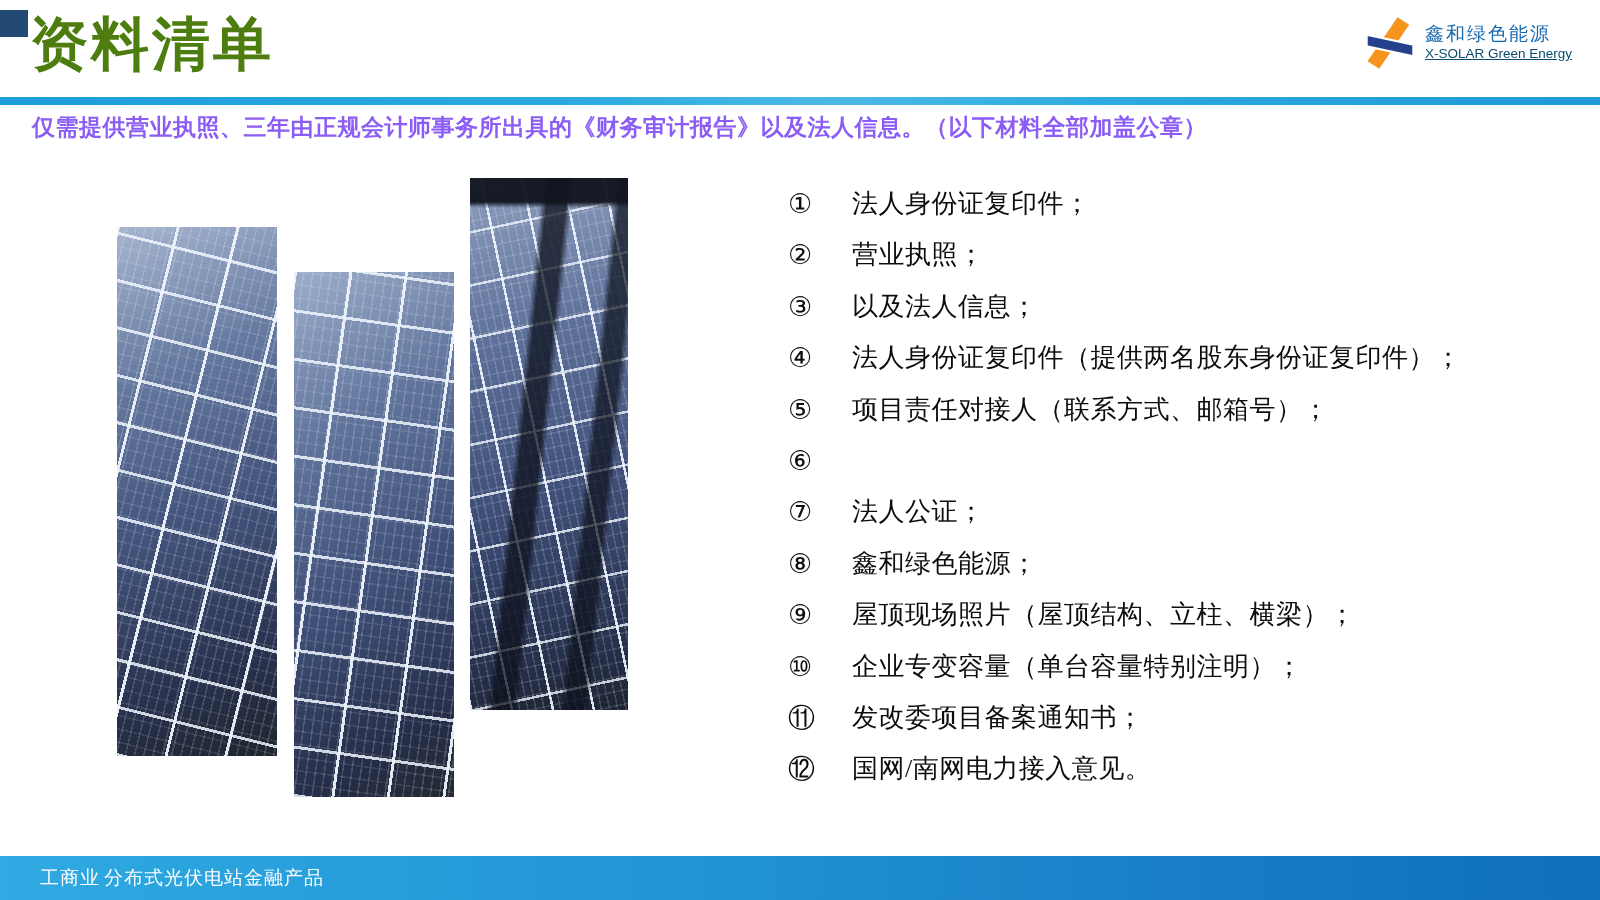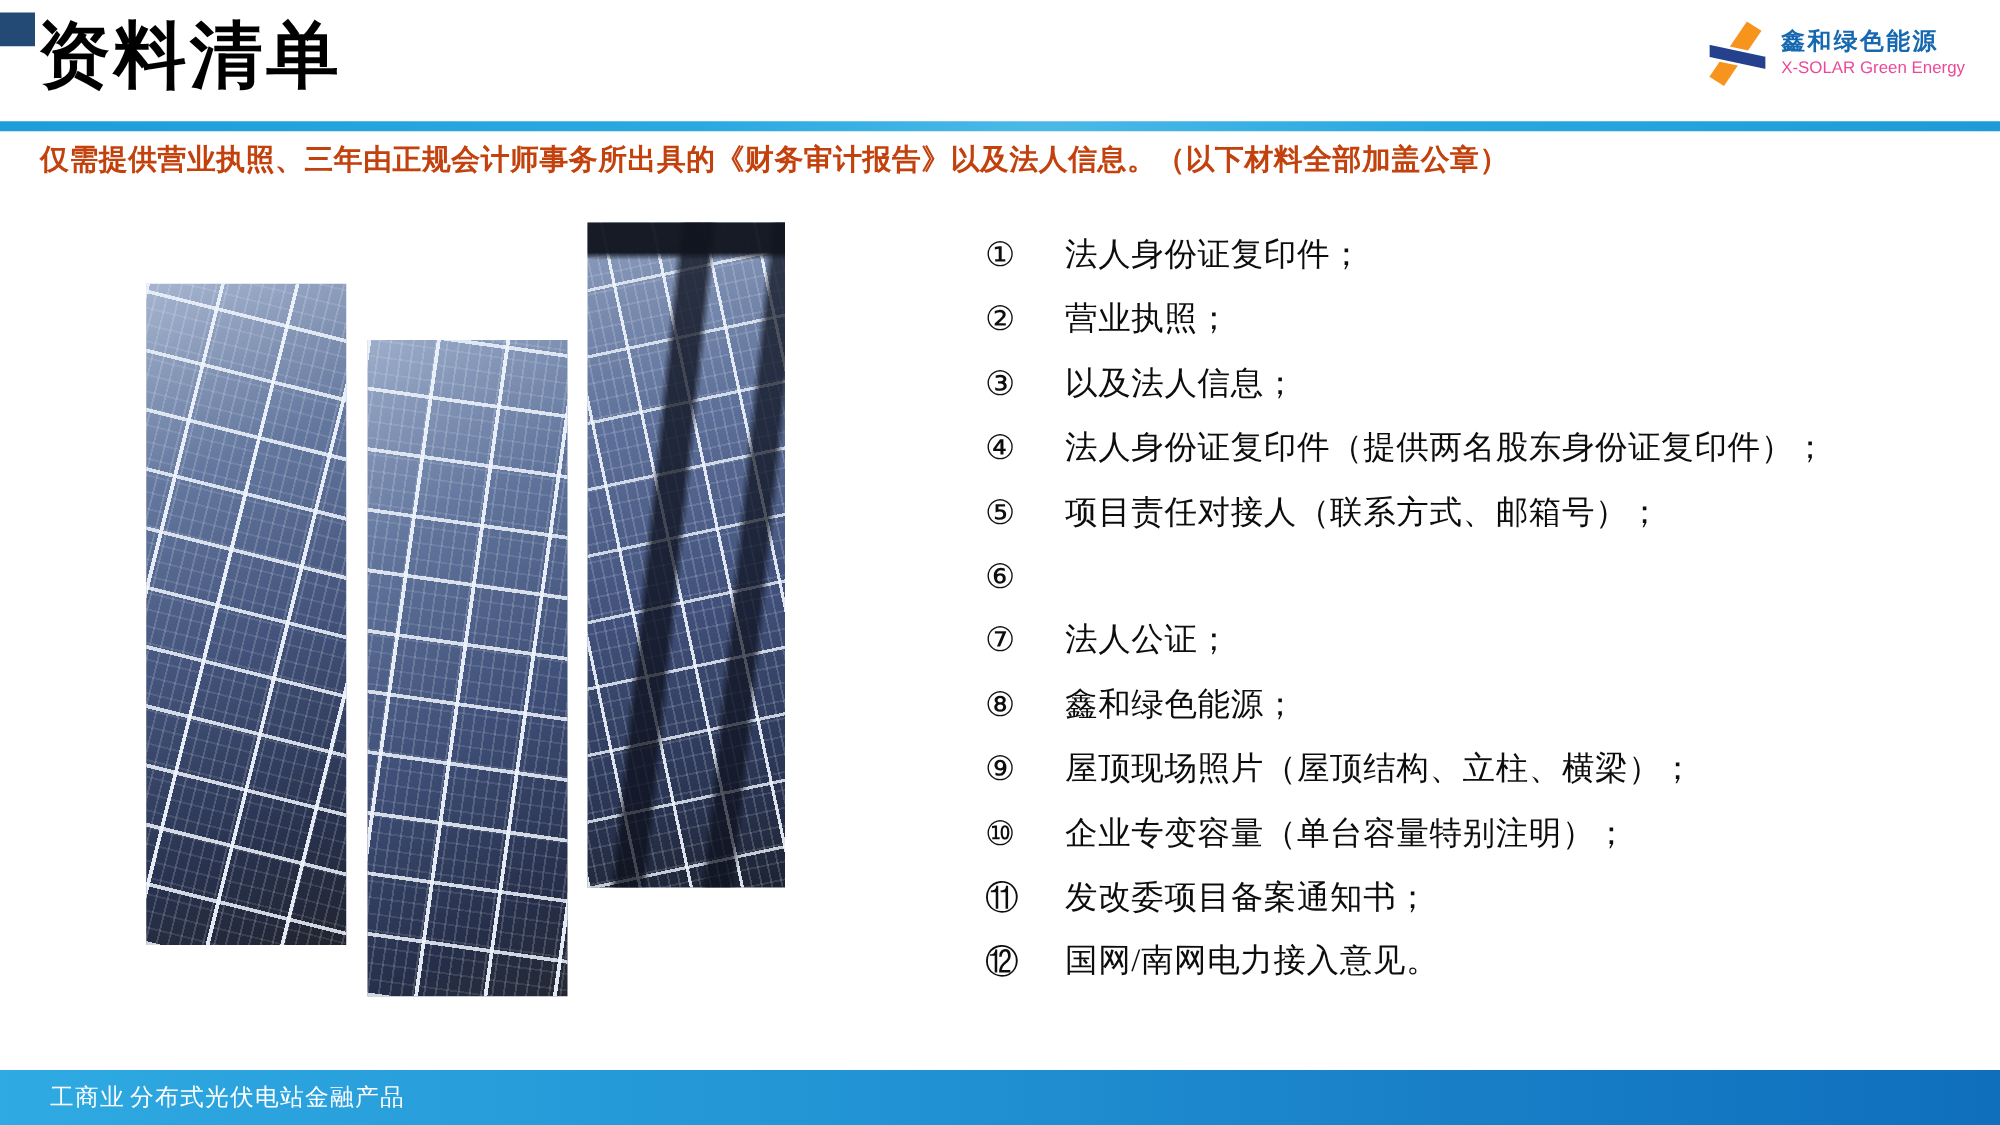--- a/index.html
+++ b/index.html
@@ -4,33 +4,33 @@
 <style>
   html,body{margin:0;padding:0;background:#e8e8e8;}
   .slide{
     position:relative;width:1600px;height:900px;background:#ffffff;
     overflow:hidden;font-family:"Liberation Sans","DejaVu Sans",sans-serif;
   }
   
   .corner-block{position:absolute;left:0;top:10px;width:28px;height:27px;background:#234A75;}
   .page-title{
     position:absolute;left:30px;top:6px;margin:0;
-    font-size:58px;font-weight:800;letter-spacing:3px;color:#000000;
+    font-size:58px;font-weight:800;letter-spacing:3px;color:#4d7c0f;
   }
   .logo{position:absolute;right:28px;top:14px;display:flex;align-items:center;gap:10px;}
   .logo svg{display:block;}
-  .logo-cn{font-size:19px;font-weight:700;color:#1668B1;letter-spacing:2px;line-height:1.15;}
-  .logo-en{font-size:13.5px;color:#ec4899;line-height:1.3;}
+  .logo-cn{font-size:19px;font-weight:400;color:#1668B1;letter-spacing:2px;line-height:1.15;}
+  .logo-en{font-size:13.5px;color:#0c4a6e;line-height:1.3;text-decoration:underline;}
   .divider{
     position:absolute;left:0;top:97px;width:1600px;height:8px;
     background:linear-gradient(90deg,#1E9ED9 0%,#2AA9E1 35%,#4BB9E7 52%,#29A8E0 72%,#1E9BD6 100%);
   }
   .subtitle{
     position:absolute;left:32px;top:112px;margin:0;width:1540px;
-    font-size:23px;font-weight:700;color:#c2410c;letter-spacing:0.5px;
+    font-size:23px;font-weight:700;color:#8b5cf6;letter-spacing:0.5px;
   }
   
   .photo{position:absolute;}
   .photo1{
     left:117px;top:227px;width:160px;height:529px;
     background:
       repeating-linear-gradient(104deg, rgba(255,255,255,.16) 0 1.5px, transparent 1.5px 9px),
       repeating-linear-gradient(14deg,  rgba(255,255,255,.10) 0 1.5px, transparent 1.5px 13px),
       repeating-linear-gradient(104deg, rgba(238,244,252,.95) 0 3px, transparent 3px 58px),
       repeating-linear-gradient(14deg,  rgba(238,244,252,.85) 0 3px, transparent 3px 46px),

